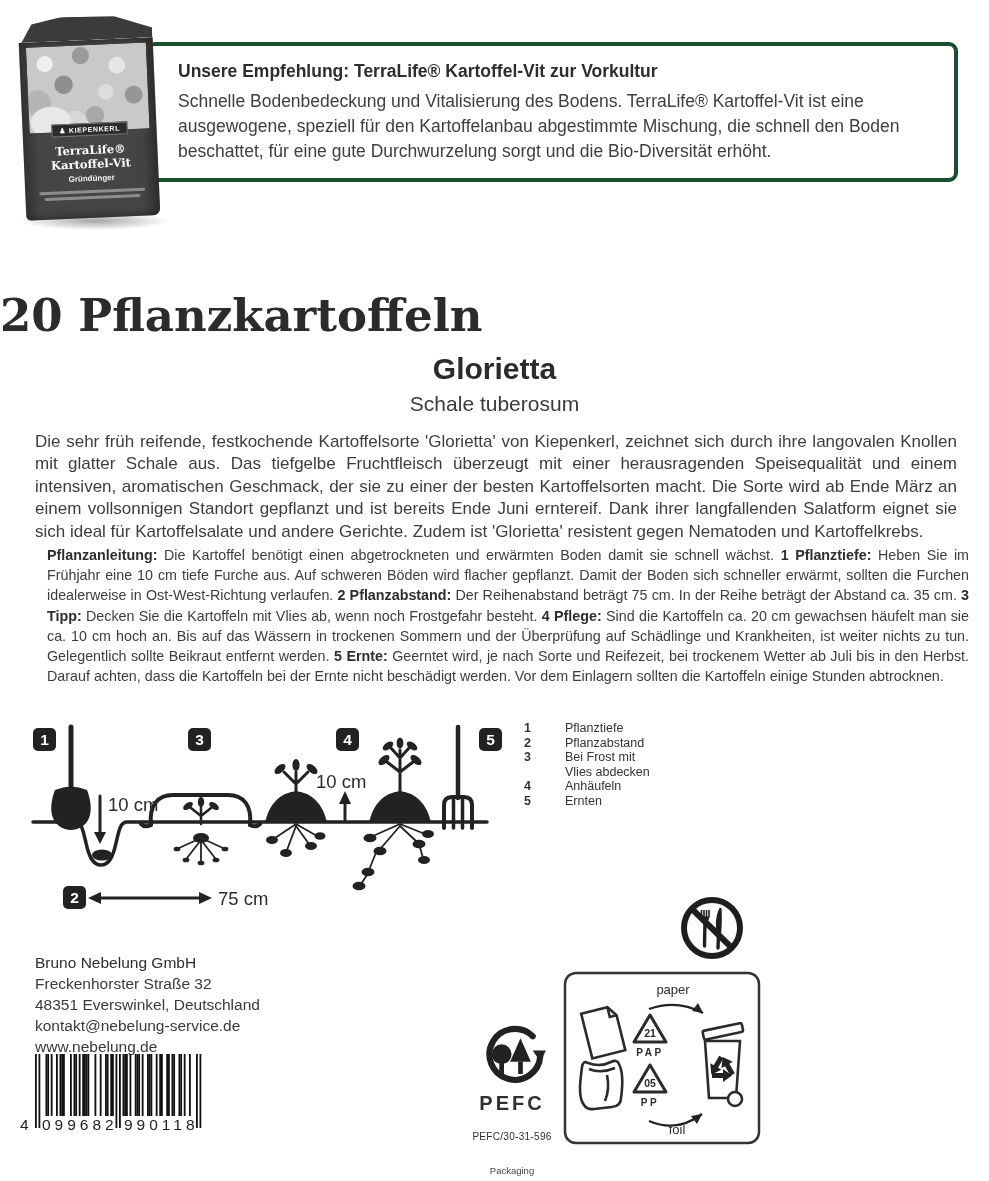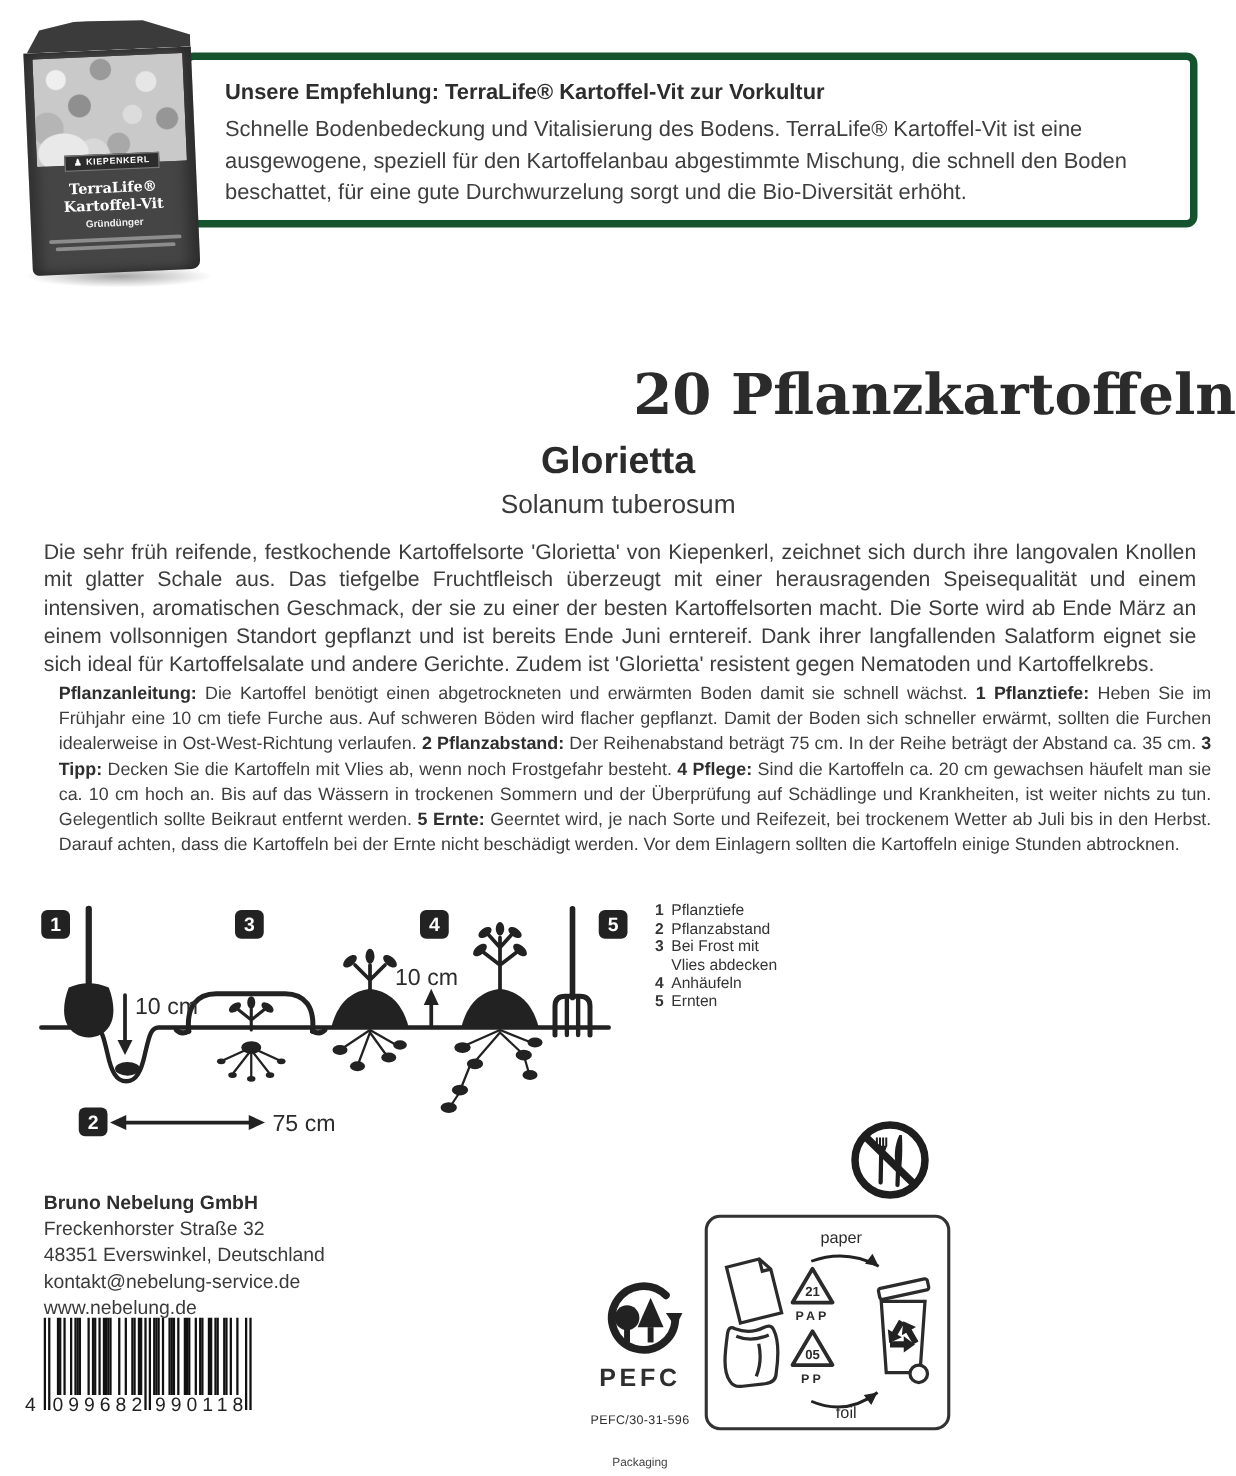--- a/index.html
+++ b/index.html
@@ -6,21 +6,21 @@
   html,body { background:#ffffff; }
   #page {
     position:relative; width:989px; height:1181px; background:#fff;
     font-family:"Liberation Sans", sans-serif; color:#3e3e3e; overflow:hidden;
   }
   .abs { position:absolute; }
 
   
   .reco-box {
     left:146px; top:42px; width:812px; height:140px;
-    border:6px solid #14532d; border-radius:9px; background:#fff;
+    border:4px solid #14532d; border-radius:9px; background:#fff;
     padding:15px 20px 0 28px;
   }
   .reco-head { font-size:17.5px; font-weight:bold; color:#2d2d2d; margin-bottom:7px; }
   .reco-body { font-size:17.5px; line-height:25px; color:#3e3e3e; width:772px; }
 
   
   .bag-wrap { left:20px; top:12px; width:142px; height:222px; }
   .bag { position:absolute; left:2px; top:4px; width:134px; height:202px; transform:rotate(-2.5deg); }
   .bag-top { height:24px; background:#3b3b3b; clip-path:polygon(2% 100%, 10% 25%, 32% 0, 72% 6%, 100% 60%, 100% 100%); }
   .bag-body { height:178px; background:#454545; border-radius:0 0 7px 5px; padding:5px 7px 0 7px; box-shadow:inset -8px 0 10px rgba(0,0,0,.35), inset 8px 0 8px rgba(0,0,0,.25); }
@@ -45,40 +45,40 @@
   .bag-title { margin-top:7px; text-align:center; color:#fff; font-family:"DejaVu Serif", serif;
     font-weight:bold; font-size:11.5px; }
   .bag-sub { text-align:center; color:#efefef; font-size:8px; font-weight:bold; margin-top:3px; }
   .bag-lines { margin-top:7px; }
   .bag-lines div { height:3px; background:#8d8d8d; border-radius:2px; margin:3px auto; }
   .bag-lines div:nth-child(1){ width:88%; } .bag-lines div:nth-child(2){ width:80%; }
   .bag-shadow { position:absolute; left:0; top:200px; width:150px; height:18px;
     background:radial-gradient(closest-side, rgba(0,0,0,.35), rgba(0,0,0,0)); }
 
   
-  .title-main { left:0; right:0; top:289px; text-align:right; font-family:"DejaVu Serif", serif;
-    font-weight:bold; font-size:45px; color:#2b2b2b; letter-spacing:0;margin-left:34px; }
+  .title-main { left:0; right:0; top:289px; text-align:left; font-family:"DejaVu Serif", serif;
+    font-weight:bold; font-size:45px; color:#2b2b2b; letter-spacing:0; }
   .title-variety { left:0; right:0; top:352px; text-align:center; font-weight:bold; font-size:30px; color:#2b2b2b; }
   .title-latin { left:0; right:0; top:392px; text-align:center; font-size:21px; color:#3a3a3a; }
 
   
   .desc { left:35px; top:431px; width:922px; font-size:17px; line-height:22.4px; text-align:justify; color:#3d3d3d; }
   .anleitung { left:35px; top:545px; width:922px; font-size:14.3px; line-height:20.2px; text-align:justify; color:#3d3d3d;margin-left:12px; }
   .anleitung b { color:#2e2e2e; }
 
   
   .diagram { left:25px; top:712px; }
   .legend { left:524px; top:721px; font-size:12.5px; line-height:14.6px; color:#343434; }
   .legend-row { display:flex; }
   .legend-row b { width:13px; flex:0 0 13px; }
-  .legend-row span { white-space:pre-line; }
+  .legend-row span { white-space:pre-line;margin-left:28px; }
 
   
   .address { left:35px; top:952px; font-size:15.5px; line-height:21px; color:#3a3a3a; }
-  .address .co { font-weight:bold; color:#2e2e2e; }
+  .address .co { font-weight:normal; color:#2e2e2e; }
 
   .barcode { left:18px; top:1054px; width:210px; height:95px; }
   .barcode svg { position:absolute; left:0; top:0; }
   .barcode .digit { position:absolute; top:62px; font-size:15.5px; color:#222; }
   .bc-first { left:2px; }
   .bc-left  { left:24px; width:72px; text-align:right; letter-spacing:4px; }
   .bc-right { left:106px; width:72px; text-align:center; letter-spacing:4px; }
 
   .pefc { left:452px; top:1024px; width:120px; text-align:center; color:#2f2f2f; }
   .pefc-name { font-size:20px; font-weight:bold; letter-spacing:3px; margin-top:2px; }
@@ -115,21 +115,21 @@
         <div class="bag-lines">
             <div></div>
             <div></div>
           </div>
       </div>
     </div>
   </div>
 
   <div class="abs title-main">20 Pflanzkartoffeln</div>
   <div class="abs title-variety">Glorietta</div>
-  <div class="abs title-latin">Solanum tuberosum</div>
+  <div class="abs title-latin">Schale tuberosum</div>
 
   <div class="abs desc">Die sehr früh reifende, festkochende Kartoffelsorte 'Glorietta' von Kiepenkerl, zeichnet sich durch ihre langovalen Knollen mit glatter Schale aus. Das tiefgelbe Fruchtfleisch überzeugt mit einer herausragenden Speisequalität und einem intensiven, aromatischen Geschmack, der sie zu einer der besten Kartoffelsorten macht. Die Sorte wird ab Ende März an einem vollsonnigen Standort gepflanzt und ist bereits Ende Juni erntereif. Dank ihrer langfallenden Salatform eignet sie sich ideal für Kartoffelsalate und andere Gerichte. Zudem ist 'Glorietta' resistent gegen Nematoden und Kartoffelkrebs.</div>
 
   <div class="abs anleitung"><b>Pflanzanleitung:</b><span> Die Kartoffel benötigt einen abgetrockneten und erwärmten Boden damit sie schnell wächst. </span><b>1 Pflanztiefe:</b><span> Heben Sie im Frühjahr eine 10 cm tiefe Furche aus. Auf schweren Böden wird flacher gepflanzt. Damit der Boden sich schneller erwärmt, sollten die Furchen idealerweise in Ost-West-Richtung verlaufen. </span><b>2 Pflanzabstand:</b><span> Der Reihenabstand beträgt 75 cm. In der Reihe beträgt der Abstand ca. 35 cm. </span><b>3 Tipp:</b><span> Decken Sie die Kartoffeln mit Vlies ab, wenn noch Frostgefahr besteht. </span><b>4 Pflege:</b><span> Sind die Kartoffeln ca. 20 cm gewachsen häufelt man sie ca. 10 cm hoch an. Bis auf das Wässern in trockenen Sommern und der Überprüfung auf Schädlinge und Krankheiten, ist weiter nichts zu tun. Gelegentlich sollte Beikraut entfernt werden. </span><b>5 Ernte:</b><span> Geerntet wird, je nach Sorte und Reifezeit, bei trockenem Wetter ab Juli bis in den Herbst. Darauf achten, dass die Kartoffeln bei der Ernte nicht beschädigt werden. Vor dem Einlagern sollten die Kartoffeln einige Stunden abtrocknen.</span></div>
 
   <svg class="abs diagram" width="640" height="205" viewBox="0 0 640 205">
     <g stroke="#222" fill="none" stroke-linecap="round">
 
       <path d="M 8 110 H 50 C 57 110 58 119 61 131 C 64 145 68 153 76 153 C 84 153 88 145 91 131 C 94 119 95 110 102 110 H 462" stroke-width="3.5"></path>
 

